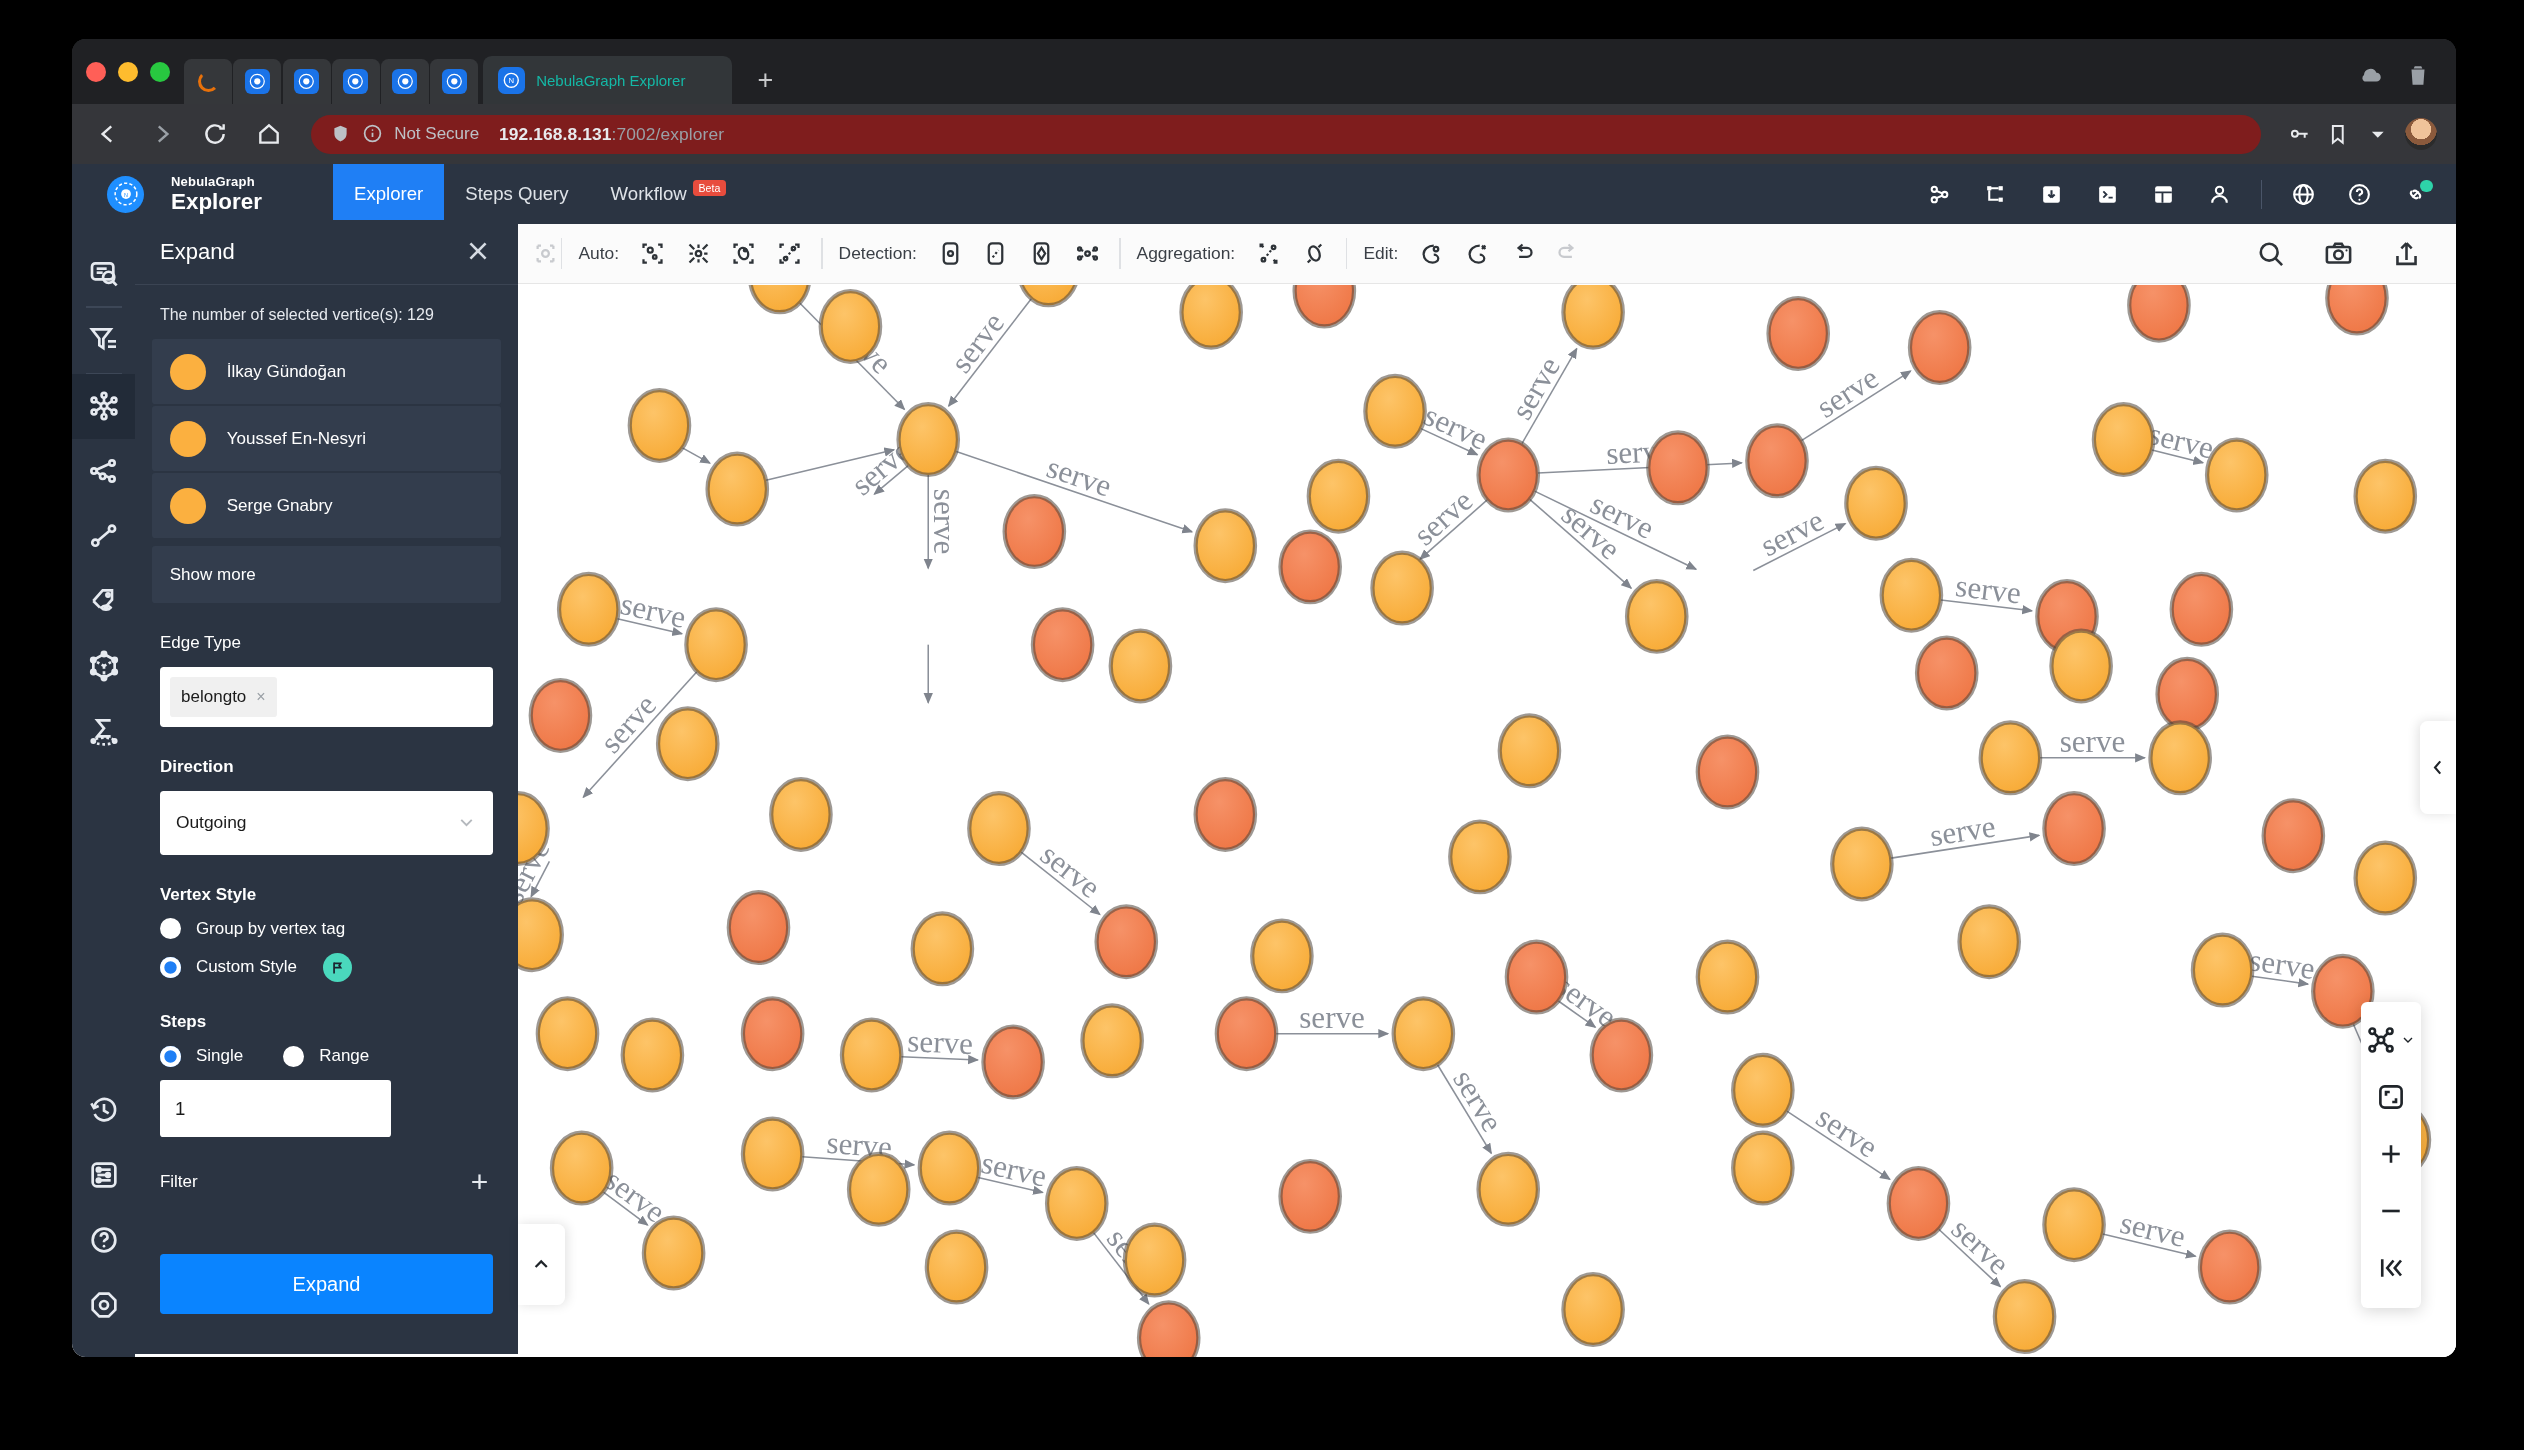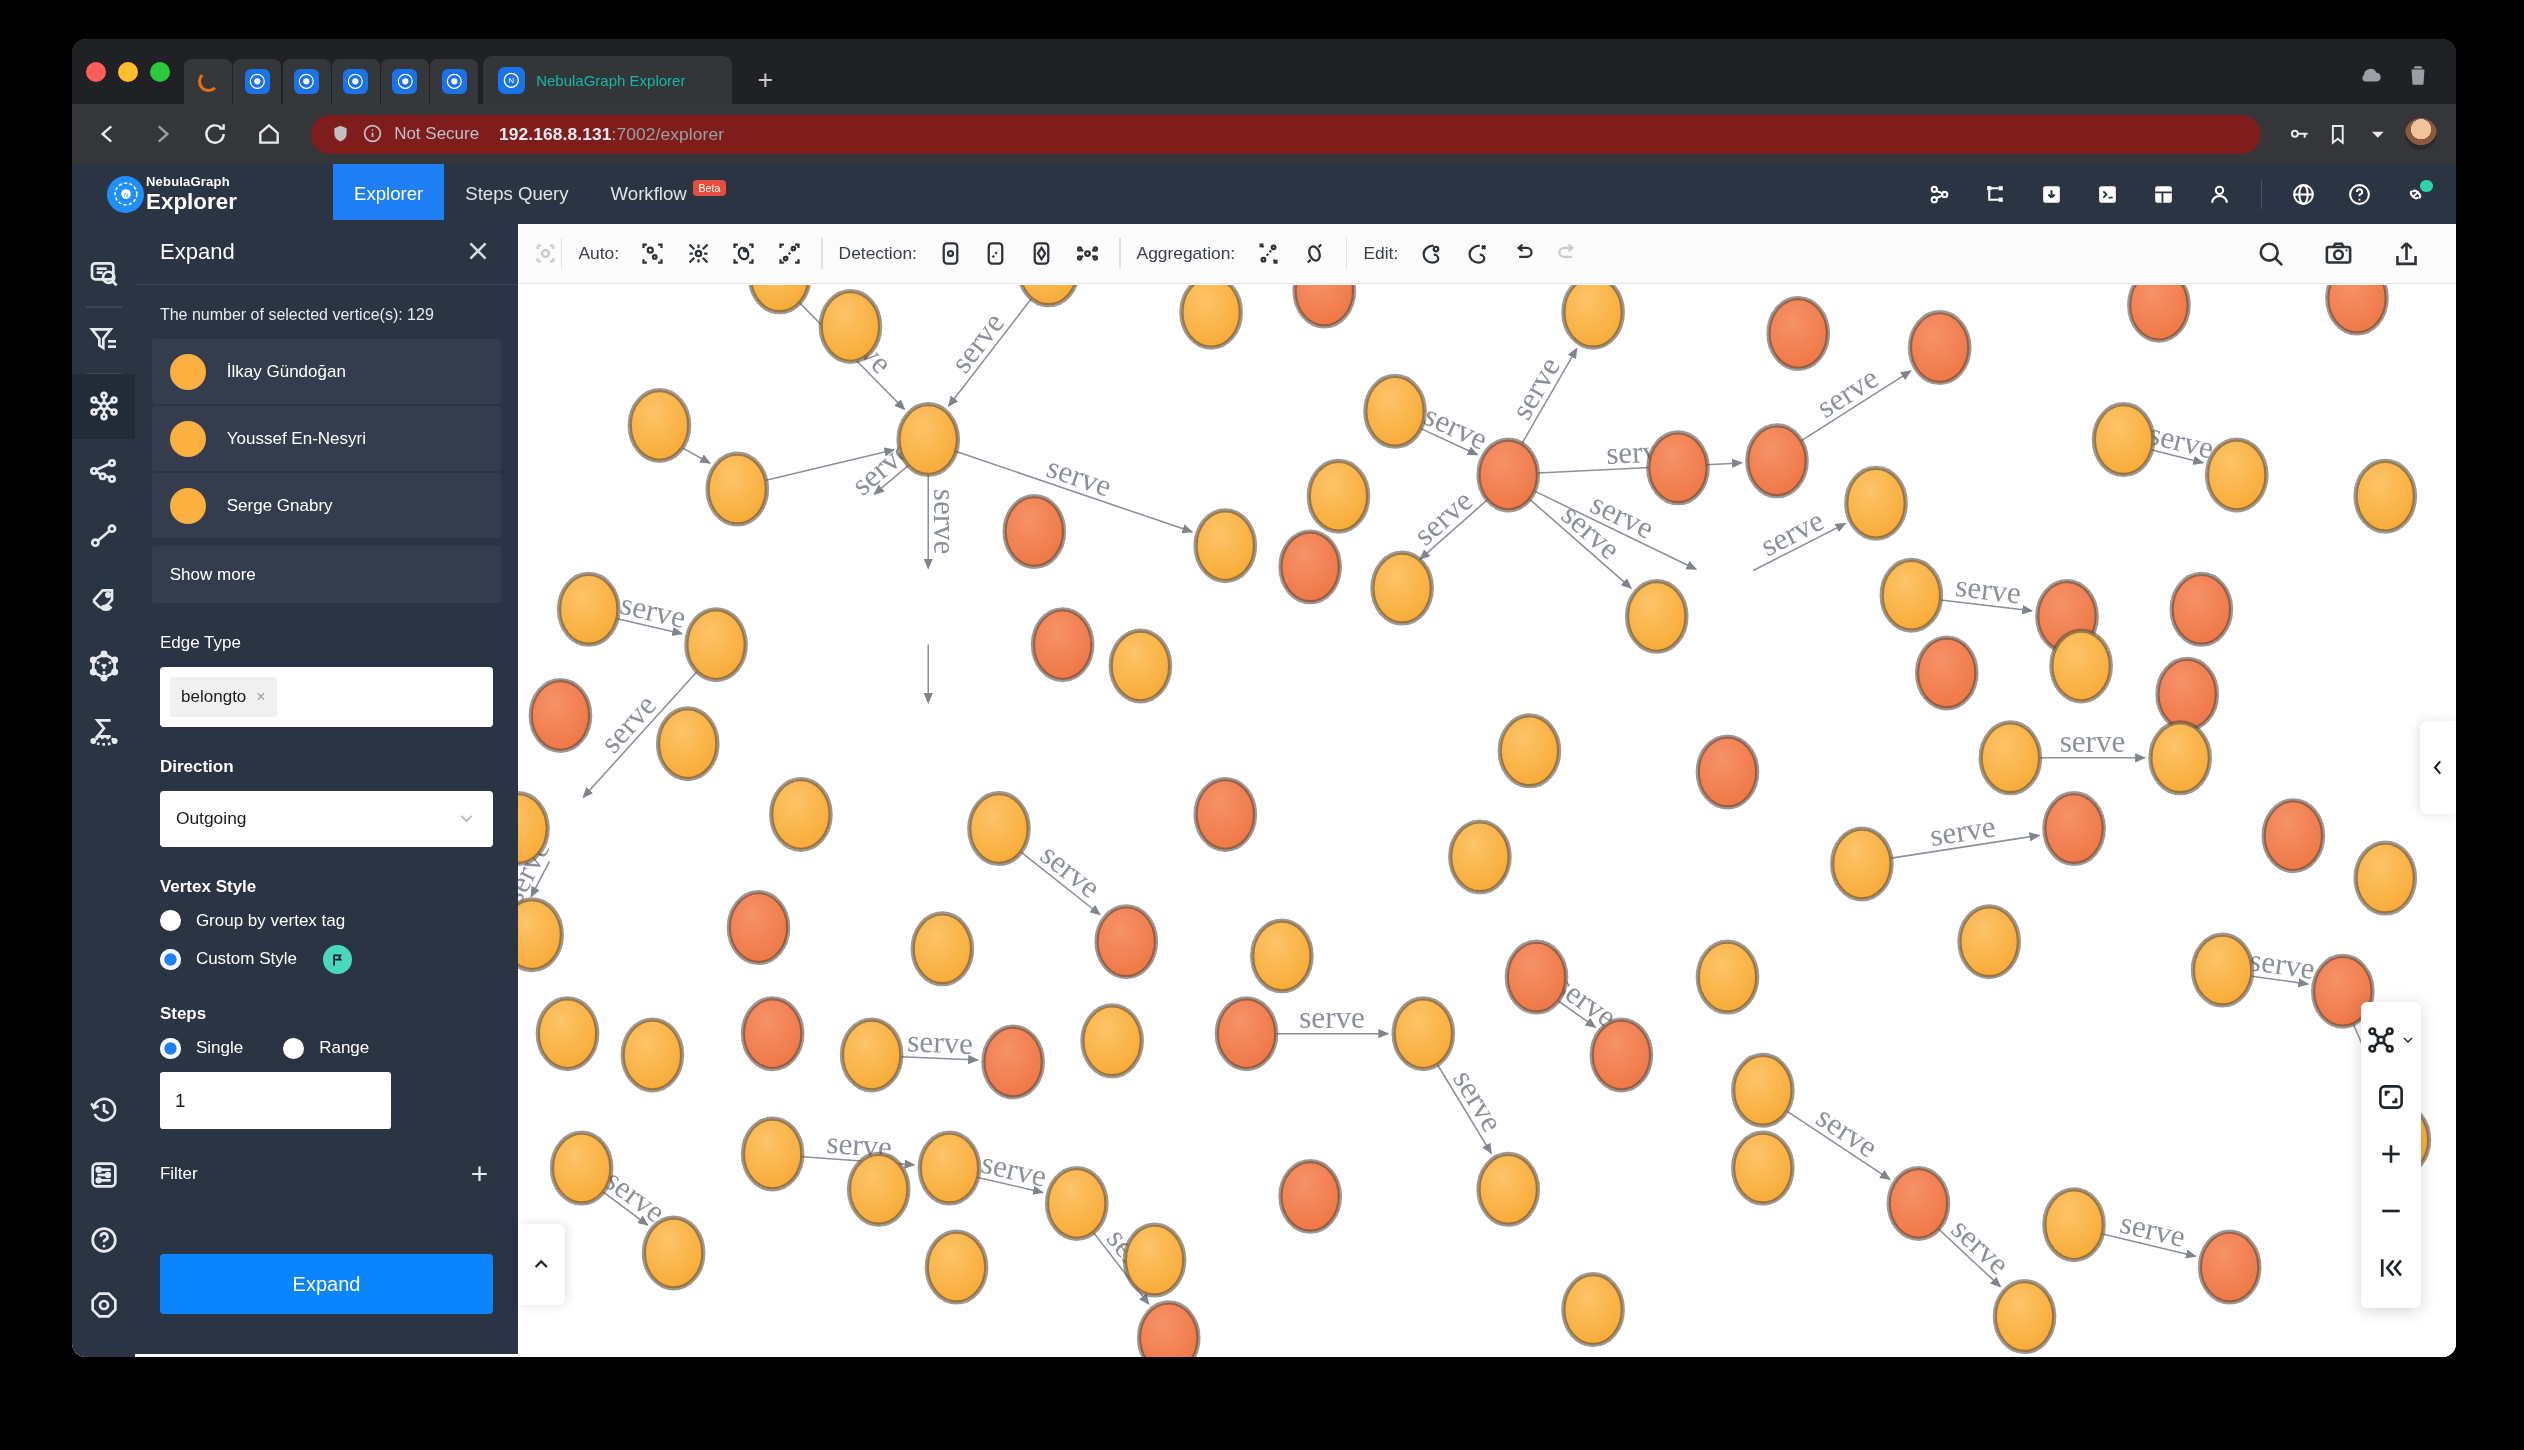--- a/index.html
+++ b/index.html
@@ -121,21 +121,21 @@
     background: #fff;
     overflow: hidden;
   }
 
   
   .appheader {
     height: 60px; background:#2b3442;
     display:flex; align-items:center;
     position: relative;
   }
-  .brand { display:flex; align-items:center; gap:2px; padding-left: 35px; width: 261px;}
+  .brand { display:flex; align-items:center; gap:27px; padding-left: 35px; width: 261px;}
   .brand-logo { width:37px;height:37px;border-radius:50%;background:#1f8fff;display:flex;align-items:center;justify-content:center; }
   .brand-logo svg { width:26px;height:26px; }
   .brand-text { display:flex;flex-direction:column; line-height:1; }
   .brand-top { color:#fff; font-size:13px; font-weight:bold; letter-spacing:0.2px; }
   .brand-bot { color:#fff; font-size:22.4px; font-weight:bold; margin-top:3.1px; }
 
   .navtabs { display:flex; align-items:stretch; height:100%; }
   .navtab {
     display:flex; align-items:center; padding: 0 21px;
     color:#dfe3e8; font-size:18.6px;
@@ -217,21 +217,21 @@
   }
   .tag {
     background:#f0f0f0; border-radius:3.1px;
     height: 40px; display:flex;align-items:center; gap:10px;
     padding: 0 11.2px;
   }
   .tag-text { color:#1b1b1b; font-size:17px; }
   .tag-x { color:#9aa0a6; font-size:16px; }
 
   .selectfield {
-    height: 56px; background:#fff; border-radius:3.7px;
+    height: 64px; background:#fff; border-radius:3.7px;
     display:flex; align-items:center; justify-content:space-between;
     padding: 0 16px;
     margin: 0 7.5px;
   }
   .selectfield .sv { color:#1b1b1b; font-size:17.4px; }
   .selectfield svg { width:21px;height:21px; stroke:#b4b8bd; fill:none; stroke-width:2.2; }
 
   .radiorow { display:flex; align-items:center; gap:15px; padding: 0 7.5px; }
   .radiorow.spread { gap: 40px; }
   .radio {

